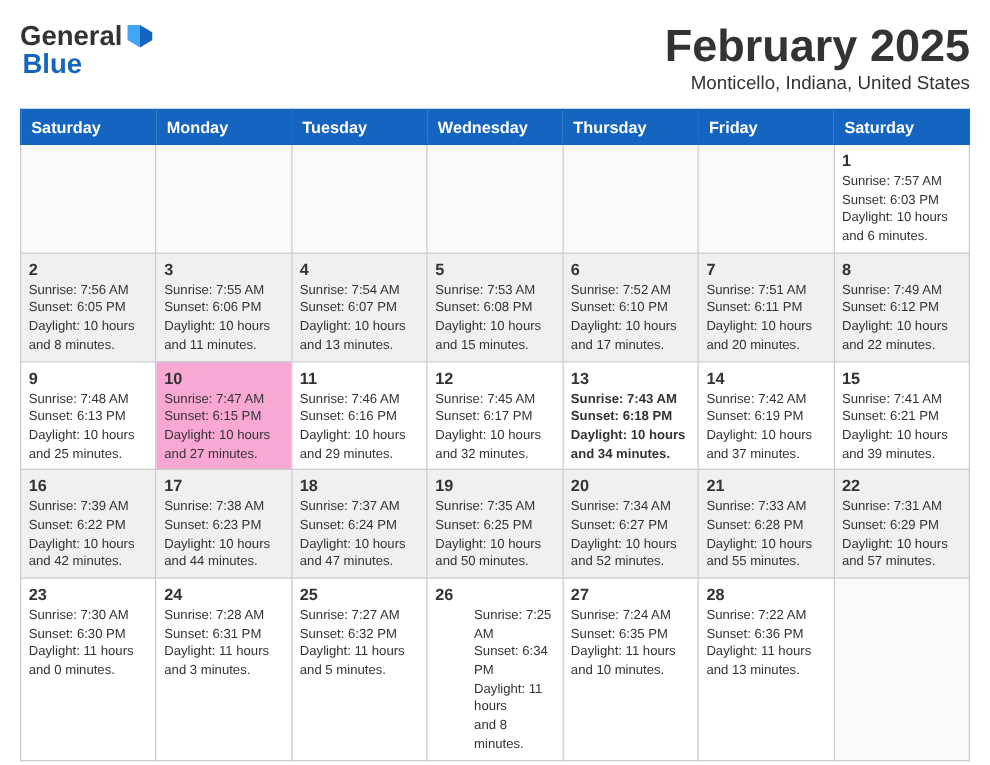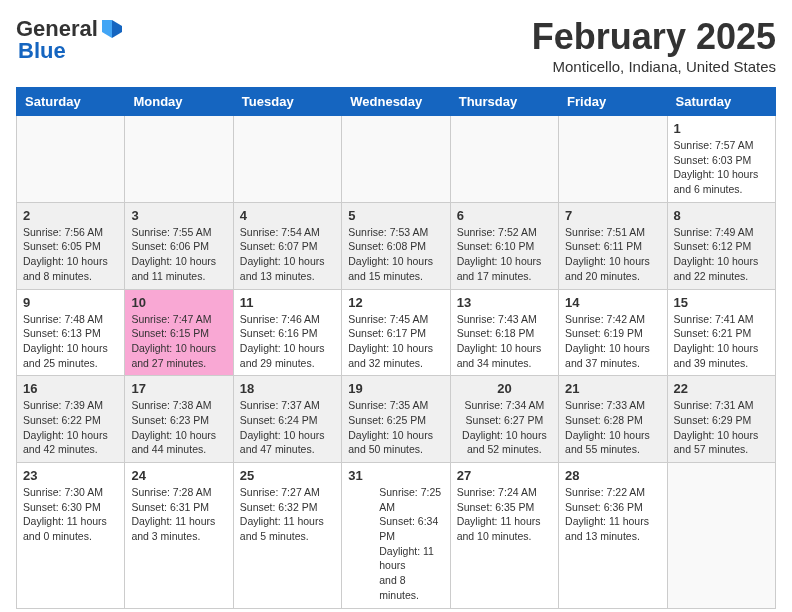--- a/index.html
+++ b/index.html
@@ -143,21 +143,21 @@
           </td>
           <td style="background: rgb(255, 255, 255);">
             <span class="day-num">12</span>
             <div class="day-info" style="white-space: pre-wrap;">Sunrise: 7:45 AM
 Sunset: 6:17 PM
 Daylight: 10 hours
 and 32 minutes.</div>
           </td>
           <td style="background: rgb(255, 255, 255);">
             <span class="day-num">13</span>
-            <div class="day-info" style="white-space: pre-wrap;">Sunrise: 7:43 AM
+            <div class="day-info" style="white-space: pre-wrap; font-weight: bold;">Sunrise: 7:43 AM
 Sunset: 6:18 PM
 Daylight: 10 hours
 and 34 minutes.</div>
           </td>
           <td style="background: rgb(255, 255, 255);">
             <span class="day-num">14</span>
             <div class="day-info" style="white-space: pre-wrap;">Sunrise: 7:42 AM
 Sunset: 6:19 PM
 Daylight: 10 hours
 and 37 minutes.</div>
@@ -192,21 +192,21 @@
 Daylight: 10 hours
 and 47 minutes.</div>
           </td>
           <td style="background: rgb(240, 240, 240);">
             <span class="day-num">19</span>
             <div class="day-info" style="white-space: pre-wrap;">Sunrise: 7:35 AM
 Sunset: 6:25 PM
 Daylight: 10 hours
 and 50 minutes.</div>
           </td>
-          <td style="background: rgb(240, 240, 240); text-align: center;">
+          <td style="background: rgb(240, 240, 240);">
             <span class="day-num">20</span>
             <div class="day-info" style="white-space: pre-wrap;">Sunrise: 7:34 AM
 Sunset: 6:27 PM
 Daylight: 10 hours
 and 52 minutes.</div>
           </td>
           <td style="background: rgb(240, 240, 240);">
             <span class="day-num">21</span>
             <div class="day-info" style="white-space: pre-wrap;">Sunrise: 7:33 AM
 Sunset: 6:28 PM
@@ -237,21 +237,21 @@
 and 3 minutes.</div>
           </td>
           <td style="background: rgb(255, 255, 255);">
             <span class="day-num">25</span>
             <div class="day-info" style="white-space: pre-wrap;">Sunrise: 7:27 AM
 Sunset: 6:32 PM
 Daylight: 11 hours
 and 5 minutes.</div>
           </td>
           <td style="background: rgb(255, 255, 255);">
-            <span class="day-num">31</span>
+            <span class="day-num">26</span>
             <div class="day-info" style="white-space: pre-wrap; margin-left: 31px;">Sunrise: 7:25 AM
 Sunset: 6:34 PM
 Daylight: 11 hours
 and 8 minutes.</div>
           </td>
           <td style="background: rgb(255, 255, 255);">
             <span class="day-num">27</span>
             <div class="day-info" style="white-space: pre-wrap;">Sunrise: 7:24 AM
 Sunset: 6:35 PM
 Daylight: 11 hours

